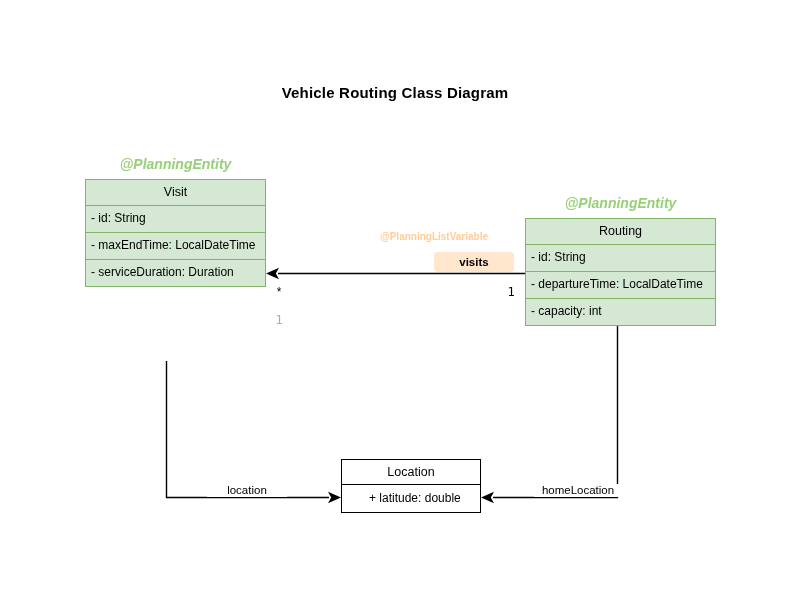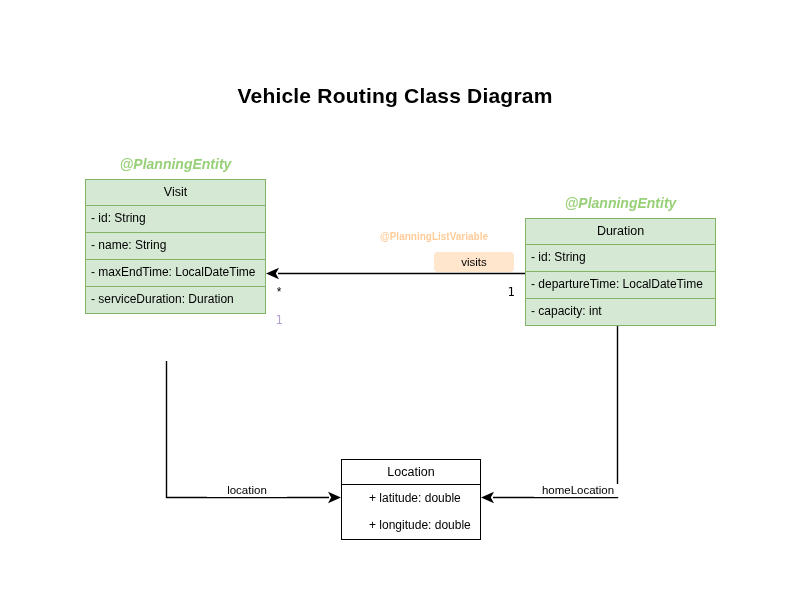--- a/index.html
+++ b/index.html
@@ -13,21 +13,21 @@
     position: relative;
     font-family: "Liberation Sans", sans-serif;
     color: #000;
     overflow: hidden;
   }
   .abs { position: absolute; box-sizing: border-box; }
 
   .diagram-title {
     left: 145px; top: 84px; width: 500px;
     text-align: center;
-    font-size: 21px;
+    font-size: 15px;
     font-weight: bold;
     letter-spacing: 0.2px;
   }
 
   .entity-annotation {
     text-align: center;
     font-size: 14px;
     font-weight: bold;
     color: var(--green-annotation, #97d077);
     font-style: italic;
@@ -119,40 +119,38 @@
     <path d="M481,497.5 L494,491.8 L490.8,497.5 L494,503.2 Z"></path>
   </g>
 </svg>
 
 <div class="abs diagram-title">Vehicle Routing Class Diagram</div>
 
 <div class="abs entity-annotation" style="left:85px; top:156px; width:181px;">@PlanningEntity</div>
 <div class="abs uml-class green" style="left:85px; top:179px; width:181px;">
   <div class="uml-title">Visit</div>
   <div class="uml-row">- id: String</div>
-  <div class="uml-row">- name: String</div>
   <div class="uml-row">- maxEndTime: LocalDateTime</div>
   <div class="uml-row">- serviceDuration: Duration</div>
 </div>
 
 <div class="abs entity-annotation" style="left:525px; top:195px; width:191px;">@PlanningEntity</div>
 <div class="abs uml-class green" style="left:525px; top:218px; width:191px;">
-  <div class="uml-title">Duration</div>
+  <div class="uml-title">Routing</div>
   <div class="uml-row">- id: String</div>
   <div class="uml-row">- departureTime: LocalDateTime</div>
   <div class="uml-row">- capacity: int</div>
 </div>
 
 <div class="abs uml-class plain" style="left:341px; top:459px; width:140px;">
   <div class="uml-title">Location</div>
   <div class="uml-row">+ latitude: double</div>
-  <div class="uml-row">+ longitude: double</div>
 </div>
 
 <div class="abs listvar-annotation" style="left:334px; top:231px; width:200px;">@PlanningListVariable</div>
-<div class="abs edge-label-chip" style="left:434px; top:252px; width:80px;">visits</div>
+<div class="abs edge-label-chip" style="left:434px; top:252px; width:80px;font-weight:bold;">visits</div>
 <div class="abs multiplicity" style="left:270px; top:286px; width:18px;">*</div>
 <div class="abs multiplicity mono purple" style="left:270px; top:314px; width:18px;">1</div>
 <div class="abs multiplicity mono" style="left:502px; top:286px; width:18px;">1</div>
 
 <div class="abs edge-text" style="left:207px; top:484px; width:80px;">location</div>
 
 <div class="abs edge-text" style="left:534px; top:484px; width:88px;">homeLocation</div>
 
 </body></html>

